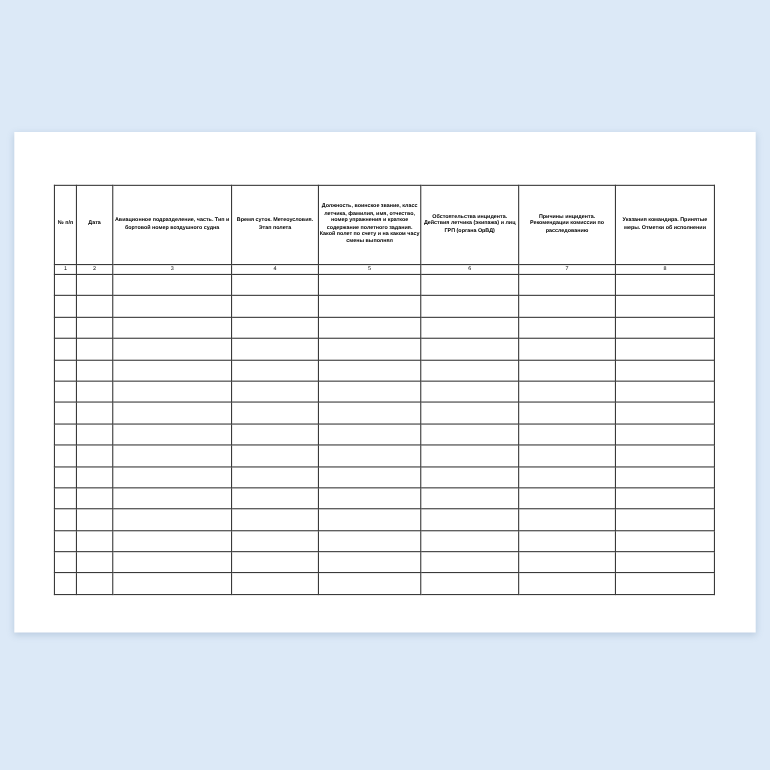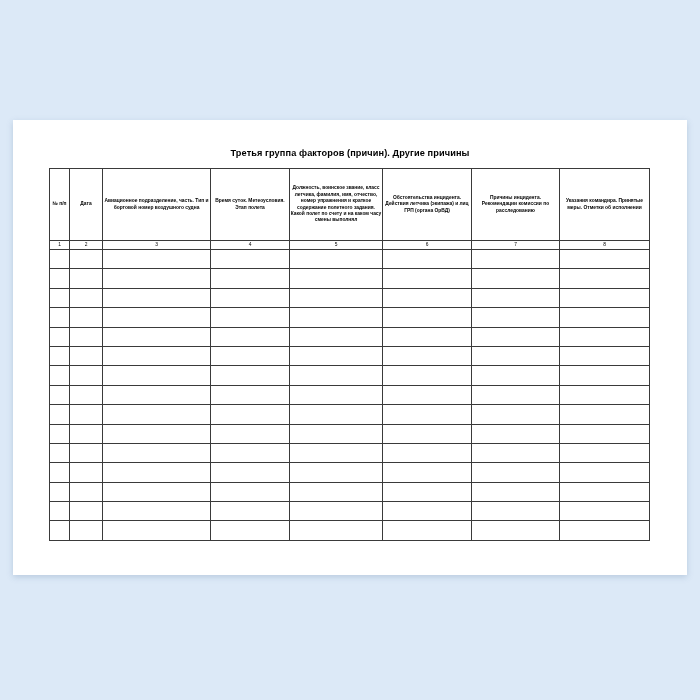--- a/index.html
+++ b/index.html
@@ -84,21 +84,20 @@
   col.c6 { width: 89px; }
   col.c7 { width: 88px; }
   col.c8 { width: 90px; }
 </style>
 </head>
 <body>
 
 <div class="scene">
   <div class="page-sheet">
 
-    <div class="doc-title">Третья группа факторов (причин). Другие причины</div>
 
     <div class="table-wrap">
       <table class="reg">
         <colgroup>
           <col class="c1">
             <col class="c2">
             <col class="c3">
             <col class="c4">
           <col class="c5">
             <col class="c6">

